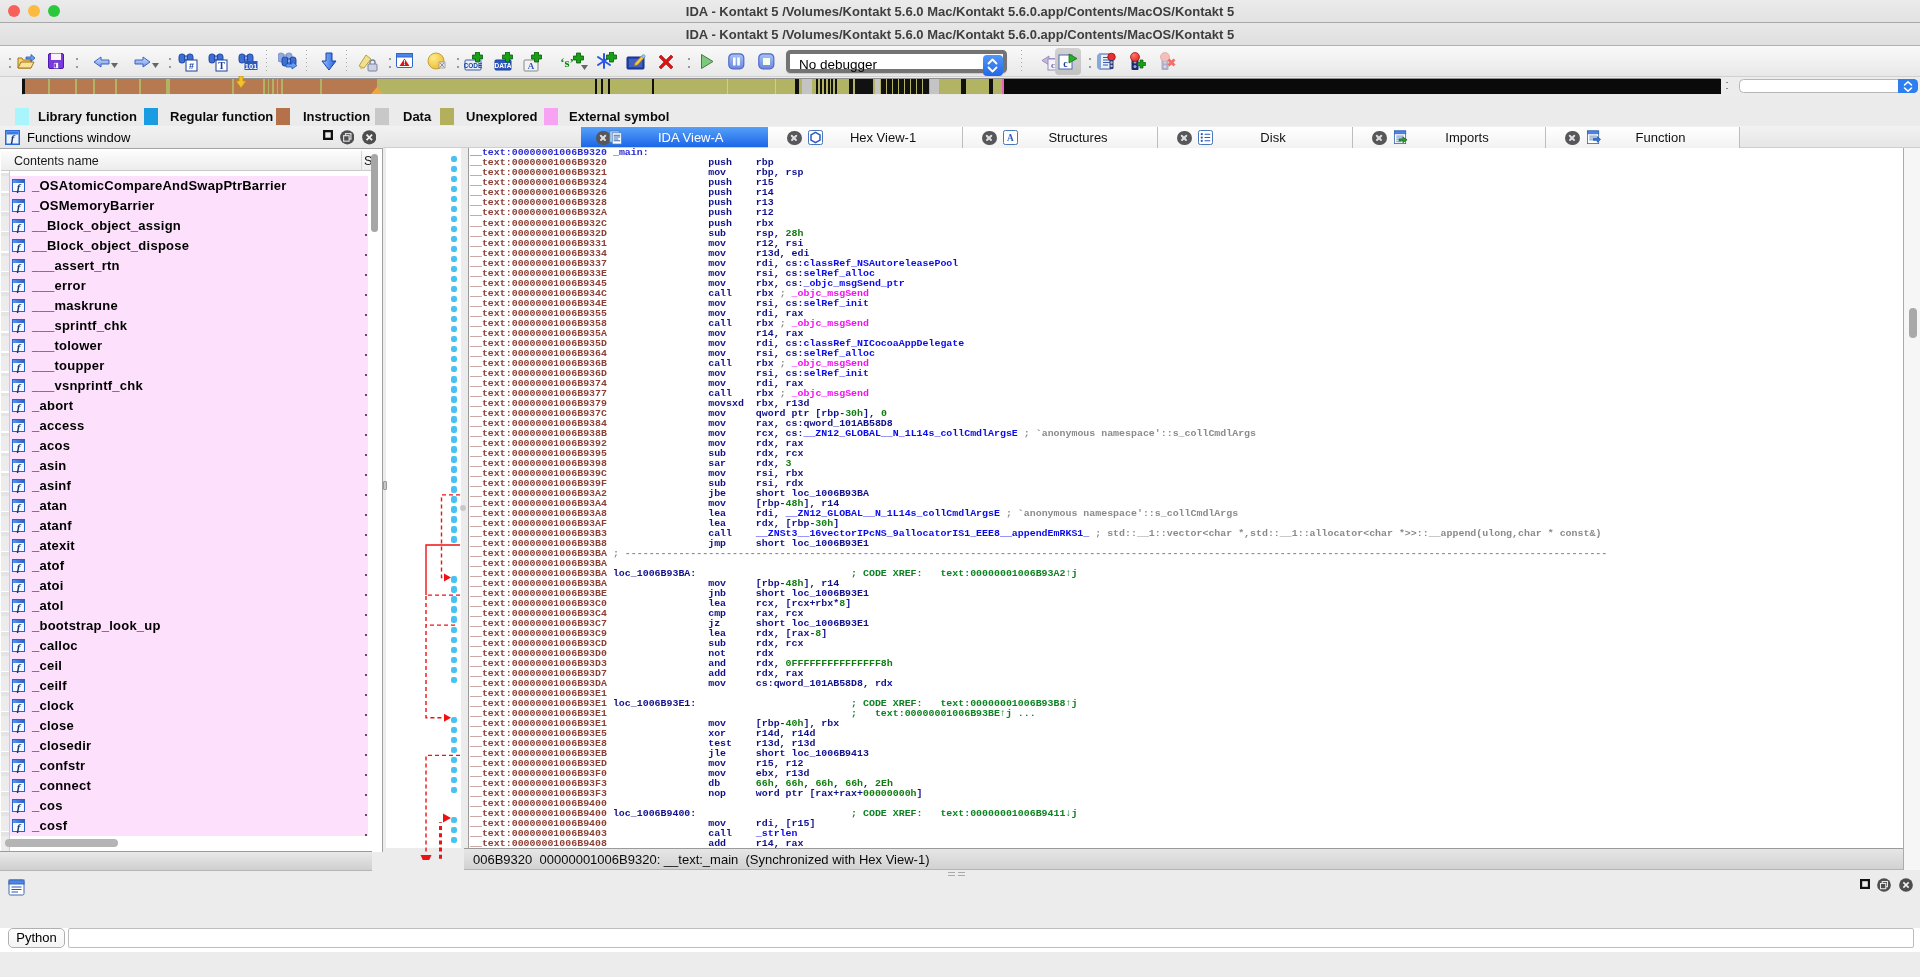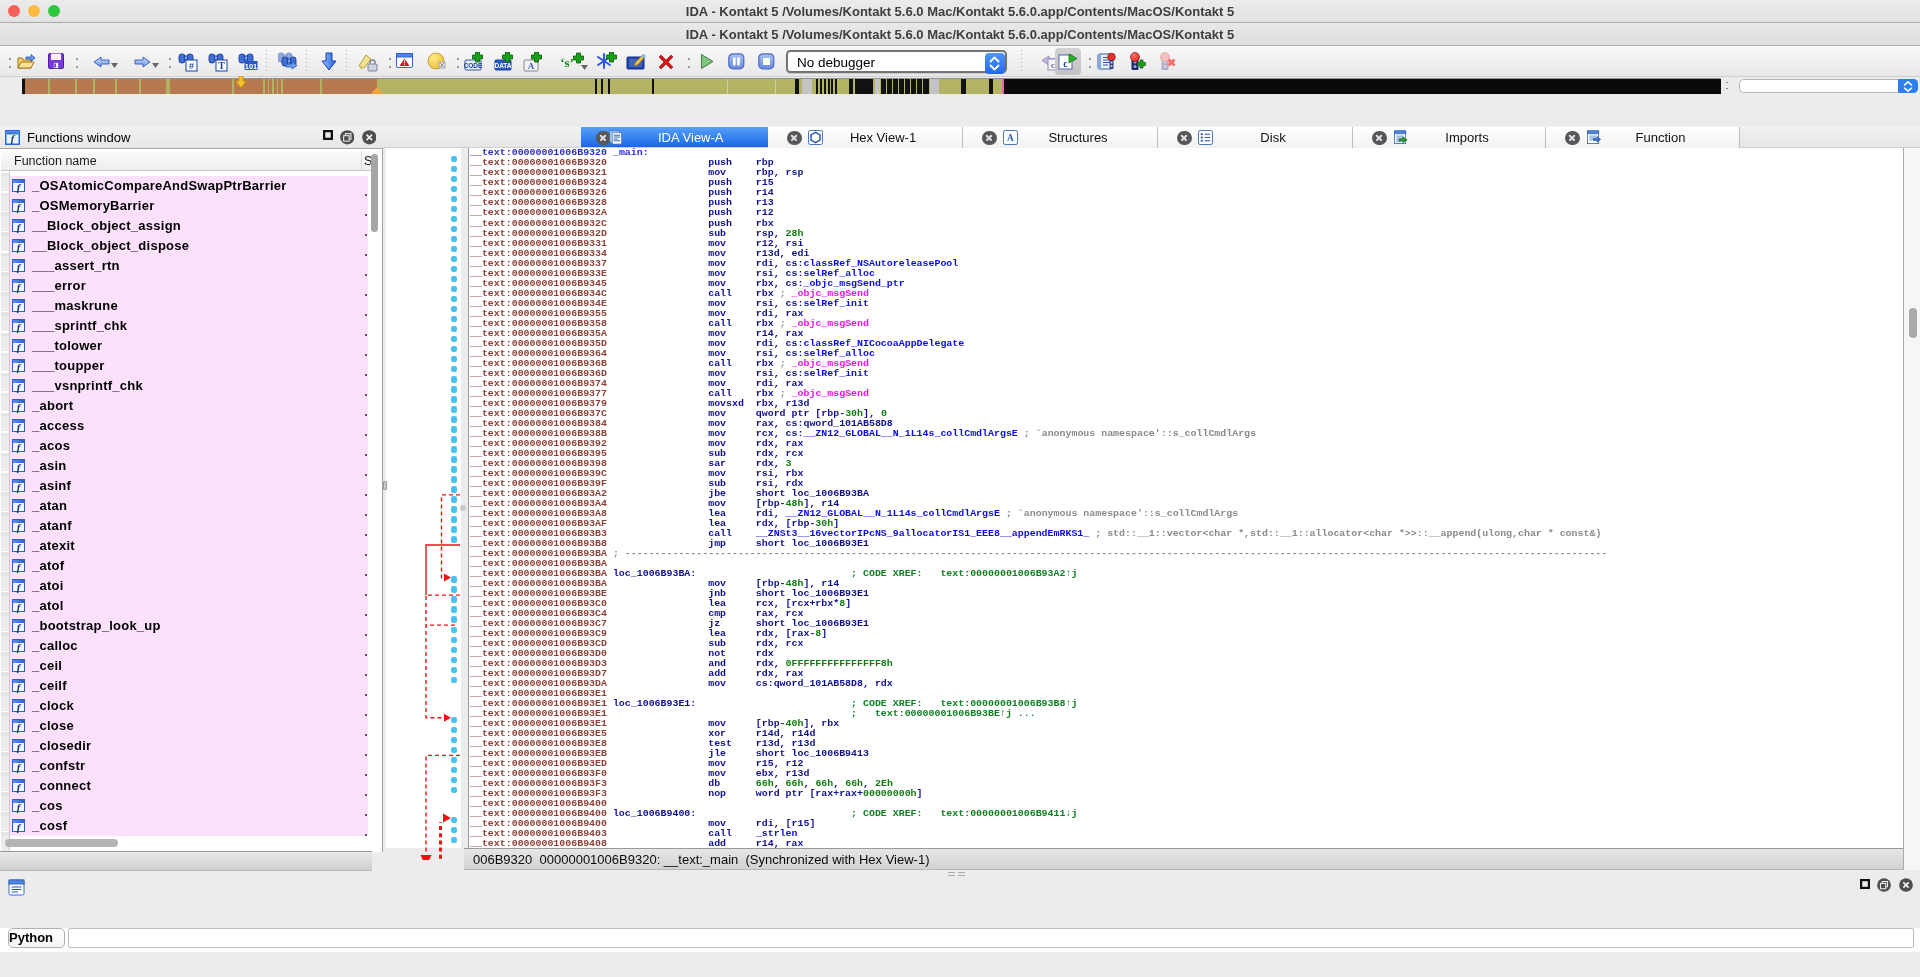--- a/index.html
+++ b/index.html
@@ -61,21 +61,21 @@
 #dstat{left:464px;top:848px;width:1439px;height:22px;background:linear-gradient(#e6e6e6,#d2d2d2);border-top:1px solid #9a9a9a;border-bottom:1px solid #b5b5b5}
 #dstat span{position:absolute;left:9px;top:3px;font-size:13px;color:#0a0a0a}
 
 #dvsb{left:1903px;top:148px;width:17px;height:722px;background:#f6f6f6;border-left:1px solid #ababab}
 #dvsb b{position:absolute;left:5px;top:160px;width:8px;height:30px;background:#a9a9a9;border-radius:4px}
 
 #outhdr{left:0;top:875px;width:1920px;height:27px;background:linear-gradient(#f6f6f6,#ededed);border-top:1px solid #c2c2c2;border-bottom:1px solid #c2c2c2}
 #outhdr .cap{position:absolute;left:28px;top:5px;font-size:13px;color:#000}
 #outtxt{left:0;top:902px;width:1920px;height:26px;background:#fff;overflow:hidden;font-family:"Liberation Mono",monospace;font-weight:bold;font-size:10px;line-height:11.5px;color:#111;white-space:pre}
 #inprow{left:0;top:928px;width:1920px;height:24px;background:#fff}
-#pybtn{position:absolute;left:8px;top:0px;width:57px;height:20px;background:linear-gradient(#ffffff,#f4f4f4);border:1px solid #b0b0b0;border-radius:5px;font-size:13px;font-weight:bold;line-height:18px;color:#000}
+#pybtn{position:absolute;left:8px;top:0px;width:57px;height:20px;background:linear-gradient(#ffffff,#f4f4f4);border:1px solid #b0b0b0;border-radius:5px;font-size:13px;font-weight:normal;text-align:center;line-height:18px;color:#000}
 #pyinp{position:absolute;left:68px;top:0px;width:1846px;height:20px;background:#fff;border:1px solid #bdbdbd;border-radius:2px}
 
 #bstat{left:0;top:952px;width:1920px;height:25px;background:linear-gradient(#dedede,#c9c9c9);border-top:1px solid #9b9b9b}
 #bstat span{position:absolute;top:5px;font-size:13.5px;color:#0a0a0a}
 .ico{position:absolute}
 </style></head>
 <body>
 <div id="page">
 <div class="abs" id="tb1">
  <b class="tl" style="left:8px;background:#f8605a"></b>
@@ -249,21 +249,21 @@
           <stop offset="1" stop-color="#6a88e0"></stop>
         </linearGradient>
       </defs>
       <rect x="5" y="4.5" width="2.6" height="8" fill="#fff"></rect>
       <rect x="9.2" y="4.5" width="2.6" height="8" fill="#fff"></rect>
     </svg>
 <svg class="ico" style="left:758px;top:53px" width="17" height="17" viewBox="0 0 17 17">
       <rect x=".8" y=".8" width="15" height="15" rx="4" fill="url(#gp)" stroke="#5068c8" stroke-width="1.2"></rect>
       <rect x="5" y="5" width="7" height="7" fill="#f6ffe8"></rect>
     </svg>
-<div class="ico" style="left:786px;top:50px;width:221px;height:23px;background:#fff;border:2px solid #737373;border-radius:4.5px;box-shadow:0 .5px 1px rgba(0,0,0,.15)">
+<div class="ico" style="left:786px;top:50px;width:221px;height:23px;background:#fff;border:4px solid #737373;border-radius:4.5px;box-shadow:0 .5px 1px rgba(0,0,0,.15)">
 <span style="position:absolute;left:9px;top:3px;font-size:13.5px;color:#000">No debugger</span>
 <b style="position:absolute;right:.5px;top:.5px;width:20px;height:21px;background:linear-gradient(#4f97f7,#2268e8);border-radius:4px"></b>
 <svg style="position:absolute;right:3px;top:3px" width="15" height="17" viewBox="0 0 15 17">
         <path d="M3.5 6.5 L7.5 2.5 L11.5 6.5" fill="none" stroke="#fff" stroke-width="1.8" stroke-linecap="round" stroke-linejoin="round"></path>
         <path d="M3.5 10.5 L7.5 14.5 L11.5 10.5" fill="none" stroke="#fff" stroke-width="1.8" stroke-linecap="round" stroke-linejoin="round"></path>
       </svg>
     </div>
 <svg class="ico" style="left:1039px;top:52px" width="20" height="20" viewBox="0 0 20 20">
       <path d="M10 4 L10 6.5 L16 6.5 L16 10.5 L10 10.5 L10 13 L3 8.5 Z" fill="#b8a8d8" stroke="#7a62b0" stroke-width=".8" opacity=".8"></path>
       <rect x="9" y="7" width="10" height="11" fill="#f4f4f8" stroke="#9090b8"></rect>
@@ -360,20 +360,34 @@
 <b style="position:absolute;left:348px;top:8px;width:0;height:0;border-left:6px solid transparent;border-right:6px solid transparent;border-bottom:7px solid #f2a53a"></b>
     </div>
 <div class="abs" id="navcombo">
       <b></b>
       <svg style="position:absolute;right:2.5px;top:0.5px" width="14" height="13" viewBox="0 0 14 13">
         <path d="M3.5 5 L7 1.8 L10.5 5" fill="none" stroke="#fff" stroke-width="1.6" stroke-linecap="round" stroke-linejoin="round"></path>
         <path d="M3.5 8 L7 11.2 L10.5 8" fill="none" stroke="#fff" stroke-width="1.6" stroke-linecap="round" stroke-linejoin="round"></path>
       </svg>
     </div>
 <b class="abs" id="navdots2"></b>
+<div class="abs" id="legend">
+      <b class="sw" style="left:15px;background:#a8f6fb"></b>
+      <span style="left:38px">Library function</span>
+<b class="sw" style="left:144px;background:#1a9ce2"></b>
+      <span style="left:170px">Regular function</span>
+<b class="sw" style="left:276px;background:#b4714a"></b>
+      <span style="left:303px">Instruction</span>
+<b class="sw" style="left:375px;background:#c8c8c8"></b>
+      <span style="left:403px">Data</span>
+<b class="sw" style="left:440px;background:#b2b05c"></b>
+      <span style="left:466px">Unexplored</span>
+<b class="sw" style="left:544px;background:#f8a2f4"></b>
+      <span style="left:569px">External symbol</span>
+    </div>
 <div class="abs" id="tabs">
       <div class="tab" style="left:768px;width:195px">
         <b class="tx" style="left:19px"></b>
         <svg class="tico" style="left:40px" width="16" height="16" viewBox="0 0 16 16">
           <rect x=".5" y=".5" width="15" height="15" rx="2" fill="#fff" stroke="#3a6ab0"></rect>
           <path d="M8 2.5 L12.8 5.2 L12.8 10.8 L8 13.5 L3.2 10.8 L3.2 5.2 Z" fill="none" stroke="#2b57c0" stroke-width="1.6"></path>
         </svg>
         <span class="cap">Hex View-1</span>
       </div>
 <div class="tab" style="left:963px;width:195px">
@@ -453,21 +467,21 @@
         <rect x="5" y="7.8" width="7.5" height="7.5" fill="#4e4e50"></rect>
       </g>
     </svg>
     <svg class="ico" style="left:361.7px;top:130.39999999999998px" width="14.6" height="14.6" viewBox="0 0 20 20">
       <circle cx="10" cy="10" r="9.8" fill="#4e4e50"></circle>
       <path d="M6.2 6.2 L13.8 13.8 M13.8 6.2 L6.2 13.8" stroke="#f0f0f0" stroke-width="2.4"></path>
     </svg>
 <div class="abs" id="fpanel"></div>
 <div class="abs" id="fhdr2">
       <div id="fhdr">
-        <span style="left:13px">Function name</span>
+        <span style="left:13px">Contents name</span>
         <span style="left:363px">S</span>
         <b style="position:absolute;left:360px;top:0;width:1px;height:20px;background:#d5d5d5"></b>
       </div>
     </div>
 <div class="abs" id="flist">
   <div id="fgut"></div>
   <div class="frow" style="top:5px">
         <span class="fico">f</span>
         <span class="fnm">_OSAtomicCompareAndSwapPtrBarrier</span>
         <b class="rtick"></b>

